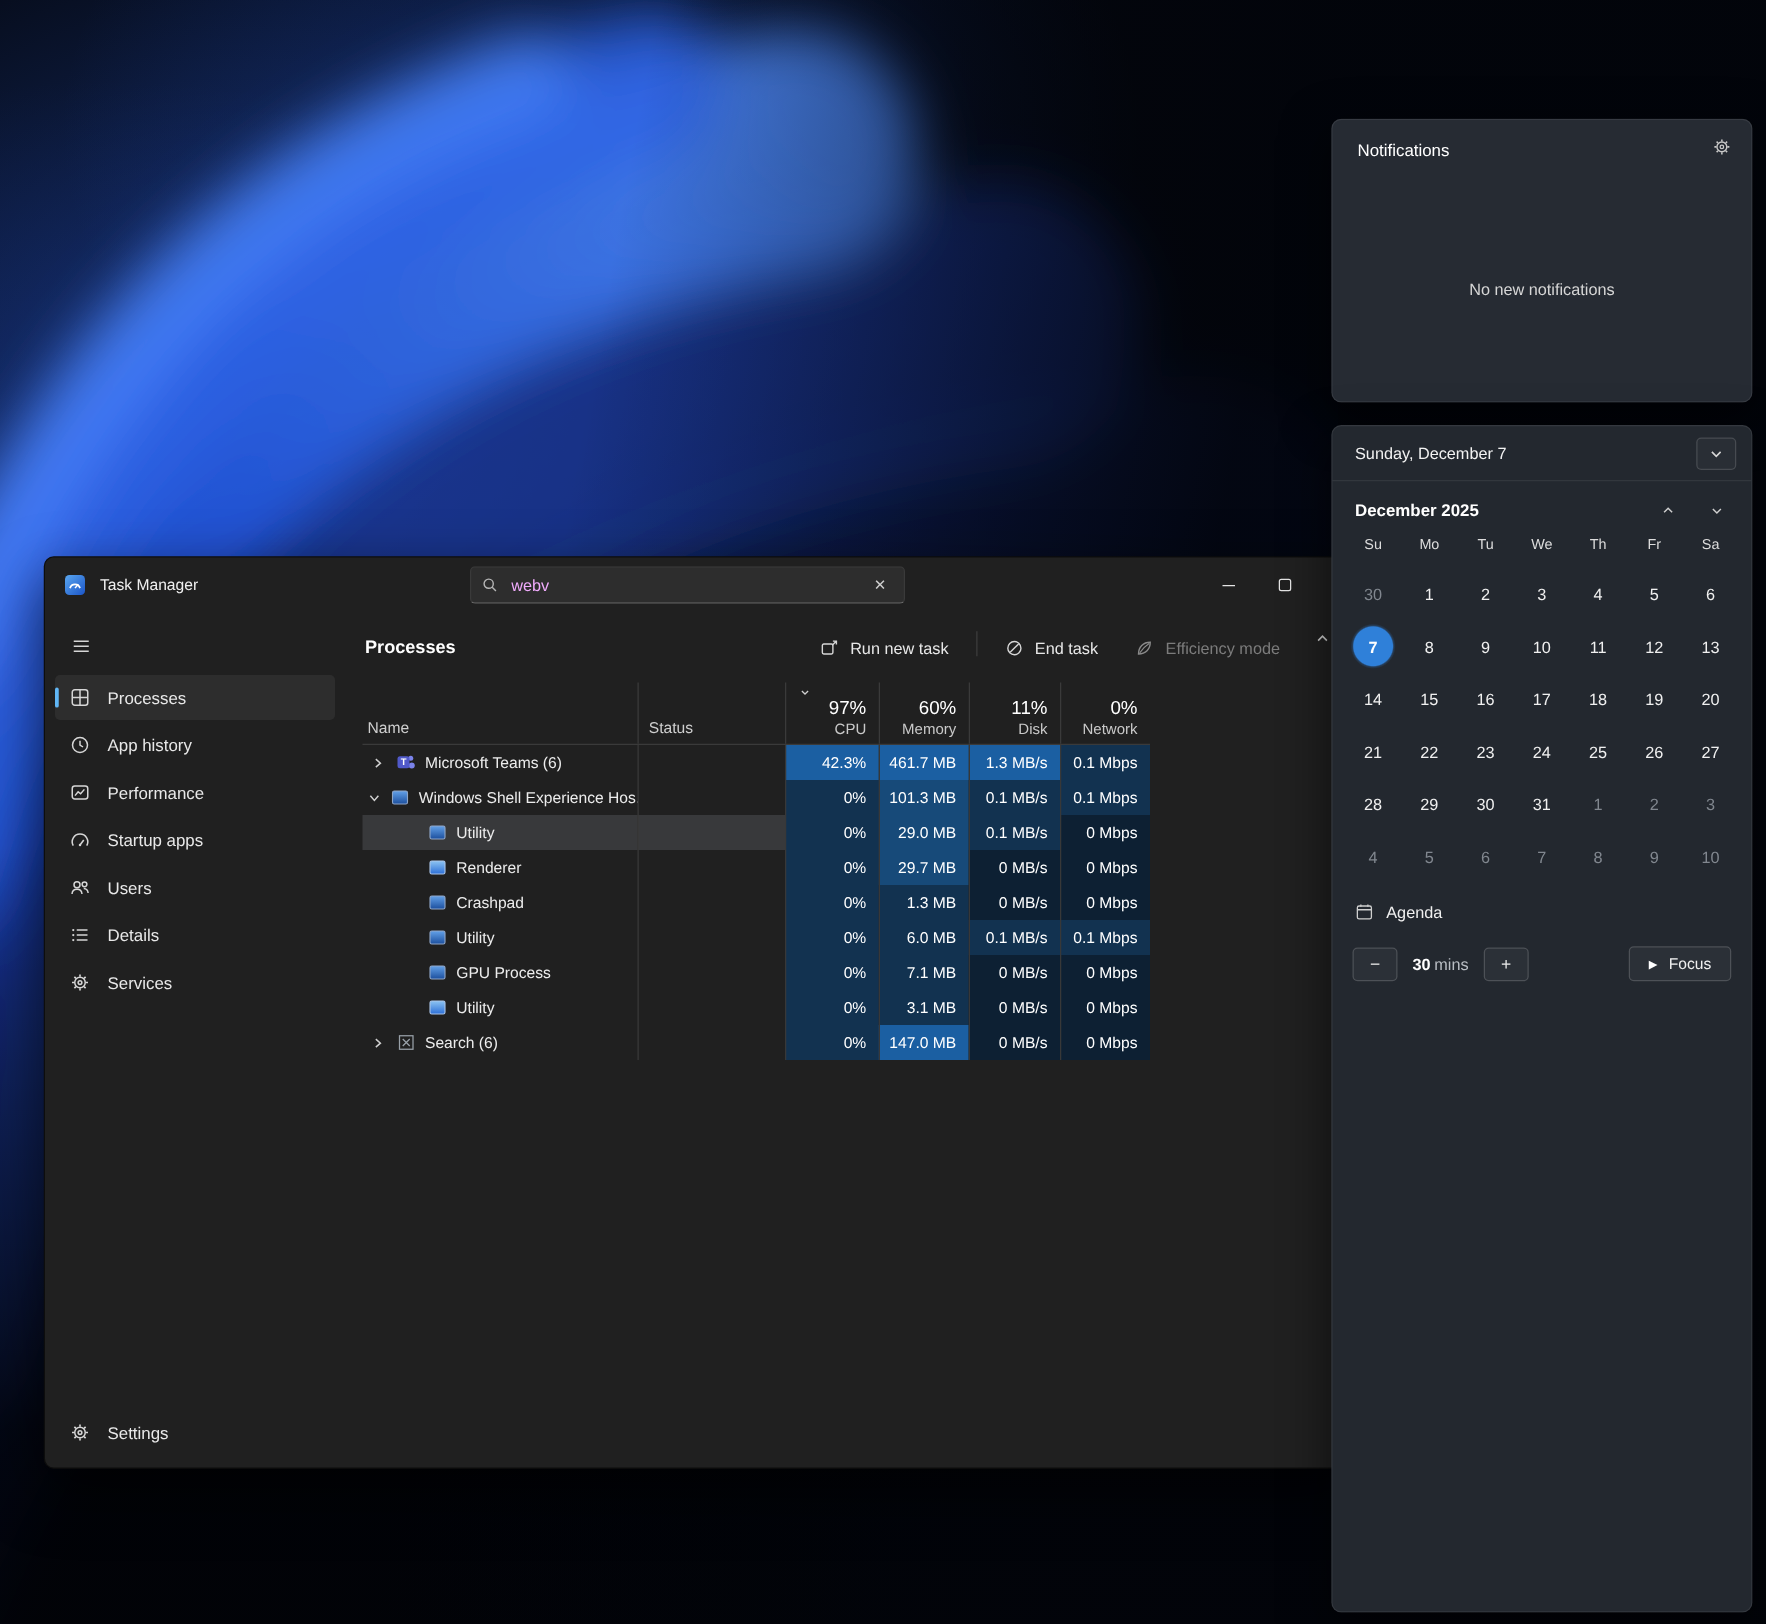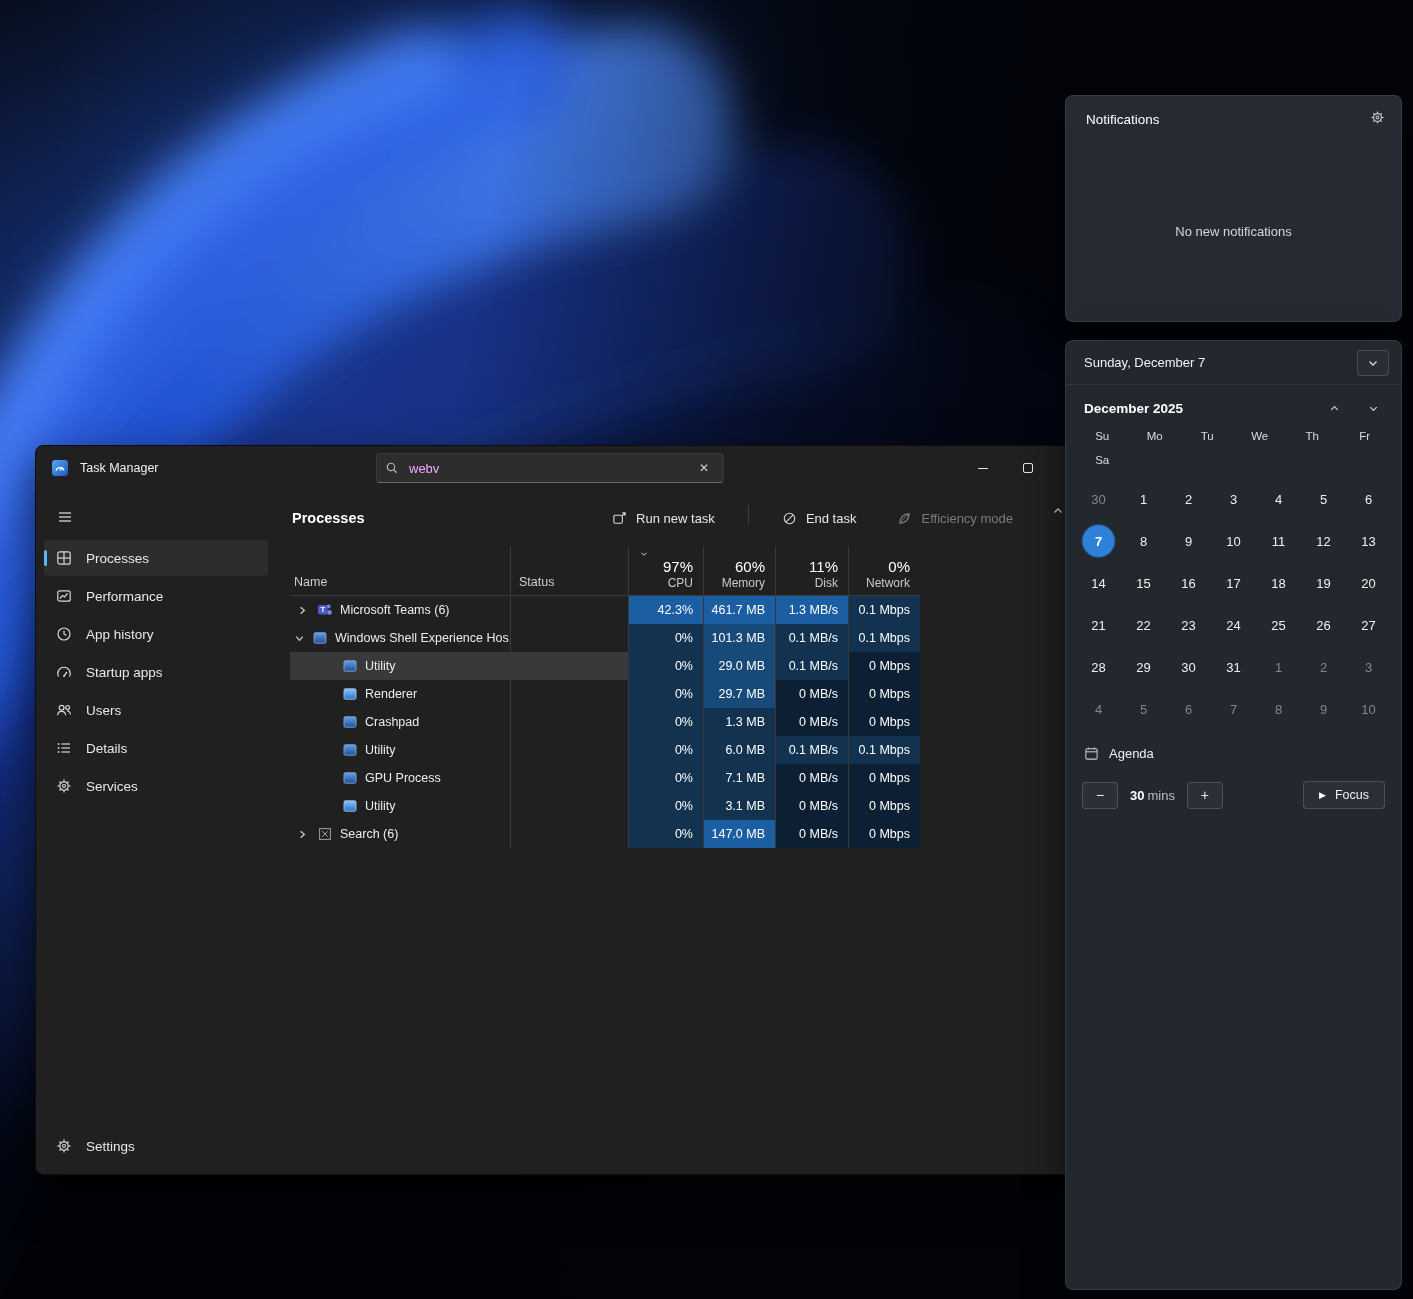--- a/index.html
+++ b/index.html
@@ -54,21 +54,21 @@
   .pill { display:none; }
   .side-item.sel .pill { display:block; position:absolute; left:0; top:10px; width:3px;
     height:16px; border-radius:2px; background:#60b6f5; }
   .sicon, .sicon svg { width:16px; height:16px; display:block; }
   .side-item.settings { position:absolute; bottom:8px; left:0; right:0; margin:2px 8px; }
 
   
   .content { position:absolute; left:240px; top:44px; right:0; bottom:0; }
   .content-head { height:56px; display:flex; align-items:center; padding:0 16px; }
   .page-title { font-size:14.5px; font-weight:bold; color:#fff; }
-  .toolbar { margin-left:auto; display:flex; align-items:flex-start; gap:17px; }
+  .toolbar { margin-left:auto; display:flex; align-items:flex-start; gap:6px; }
   .tbtn { display:flex; align-items:center; gap:9px; padding:6px 12px; border-radius:4px;
     background:transparent; border:none; color:#e8e8e8; font-size:13px; font-family:inherit; }
   .tbtn svg { width:15px; height:15px; }
   .tbtn.disabled { color:#7c7c7c; }
   .tdivider { width:1px; height:20px; background:#3d3d3d; margin:0 4px; }
   .morebtn { margin-left:10px; display:flex; align-items:center; }
 
   
   .ptable { position:absolute; left:14px; top:56px; width:630px; }
   .thead { display:grid; grid-template-columns:220px 118px 75px 72px 73px 72px;
@@ -115,21 +115,21 @@
   .cal-datehead { height:44px; display:flex; align-items:center; padding:0 12px 0 18px;
     border-bottom:1px solid rgba(255,255,255,.07); font-size:13px; color:#f2f2f2; flex:0 0 auto; }
   .cal-collapse { margin-left:auto; width:32px; height:26px; border:1px solid rgba(255,255,255,.14);
     background:rgba(255,255,255,.03); border-radius:4px; display:flex; align-items:center;
     justify-content:center; }
   .cal-collapse svg { width:12px; height:12px; }
   .cal-month { display:flex; align-items:center; padding:16px 22px 4px 18px;
     font-size:13.5px; font-weight:bold; color:#fff; flex:0 0 auto; }
   .cal-nav { margin-left:auto; display:flex; gap:28px; }
   .cal-nav svg { width:11px; height:11px; }
-  .daynames { display:grid; grid-template-columns:repeat(6,1fr); padding:10px 10px 0; flex:0 0 auto; }
+  .daynames { display:grid; grid-template-columns:repeat(7,1fr); padding:10px 10px 0; flex:0 0 auto; }
   .dayname { text-align:center; font-size:11.5px; color:#dcdcdc; height:24px; }
   .grid { display:grid; grid-template-columns:repeat(7,1fr); grid-auto-rows:42px;
     padding:0 10px; flex:0 0 auto; }
   .day { display:flex; align-items:center; justify-content:center; font-size:13px;
     color:#f0f0f0; }
   .day.dim { color:#81878f; }
   .day.sel { color:#fff; font-weight:bold;
     background:radial-gradient(circle at 50% 50%, #2f80d9 15.5px, rgba(47,128,217,.25) 16.5px, transparent 18px); }
   .agenda-head { display:flex; align-items:center; gap:10px; padding:16px 18px 8px;
     font-size:13px; color:#f0f0f0; flex:0 0 auto; }
@@ -242,34 +242,34 @@
               <rect x="1.8" y="1.8" width="12.4" height="12.4" rx="2" fill="none" stroke="#d6d6d6" stroke-width="1.2"></rect>
               <line x1="8" y1="2" x2="8" y2="14" stroke="#d6d6d6" stroke-width="1.2"></line>
               <line x1="2" y1="8" x2="14" y2="8" stroke="#d6d6d6" stroke-width="1.2"></line>
             </svg>
           </span>
           <span class="slabel">Processes</span>
         </div>
         <div class="side-item">
           <span class="sicon">
             <svg viewBox="0 0 16 16">
-              <rect x="1.8" y="2.8" width="12.4" height="10.4" rx="2" fill="none" stroke="#d6d6d6" stroke-width="1.2"></rect>
-              <polyline points="4,10.5 6.5,7.5 8.5,9 11.5,5.5" fill="none" stroke="#d6d6d6" stroke-width="1.2"></polyline>
+              <circle cx="8" cy="8" r="6" fill="none" stroke="#d6d6d6" stroke-width="1.2"></circle>
+              <polyline points="8,4.6 8,8 10.4,9.6" fill="none" stroke="#d6d6d6" stroke-width="1.2"></polyline>
             </svg>
           </span>
-          <span class="slabel">Performance</span>
+          <span class="slabel">App history</span>
         </div>
         <div class="side-item">
           <span class="sicon">
             <svg viewBox="0 0 16 16">
-              <circle cx="8" cy="8" r="6" fill="none" stroke="#d6d6d6" stroke-width="1.2"></circle>
-              <polyline points="8,4.6 8,8 10.4,9.6" fill="none" stroke="#d6d6d6" stroke-width="1.2"></polyline>
+              <rect x="1.8" y="2.8" width="12.4" height="10.4" rx="2" fill="none" stroke="#d6d6d6" stroke-width="1.2"></rect>
+              <polyline points="4,10.5 6.5,7.5 8.5,9 11.5,5.5" fill="none" stroke="#d6d6d6" stroke-width="1.2"></polyline>
             </svg>
           </span>
-          <span class="slabel">App history</span>
+          <span class="slabel">Performance</span>
         </div>
         <div class="side-item">
           <span class="sicon">
             <svg viewBox="0 0 16 16">
               <path d="M2.6,12.5 A6.2,6.2 0 1 1 13.4,12.5" fill="none" stroke="#d6d6d6" stroke-width="1.2"></path>
               <line x1="8" y1="12" x2="11" y2="8" stroke="#d6d6d6" stroke-width="1.3"></line>
               <circle cx="8" cy="12" r="1" fill="#d6d6d6"></circle>
             </svg>
           </span>
           <span class="slabel">Startup apps</span>

